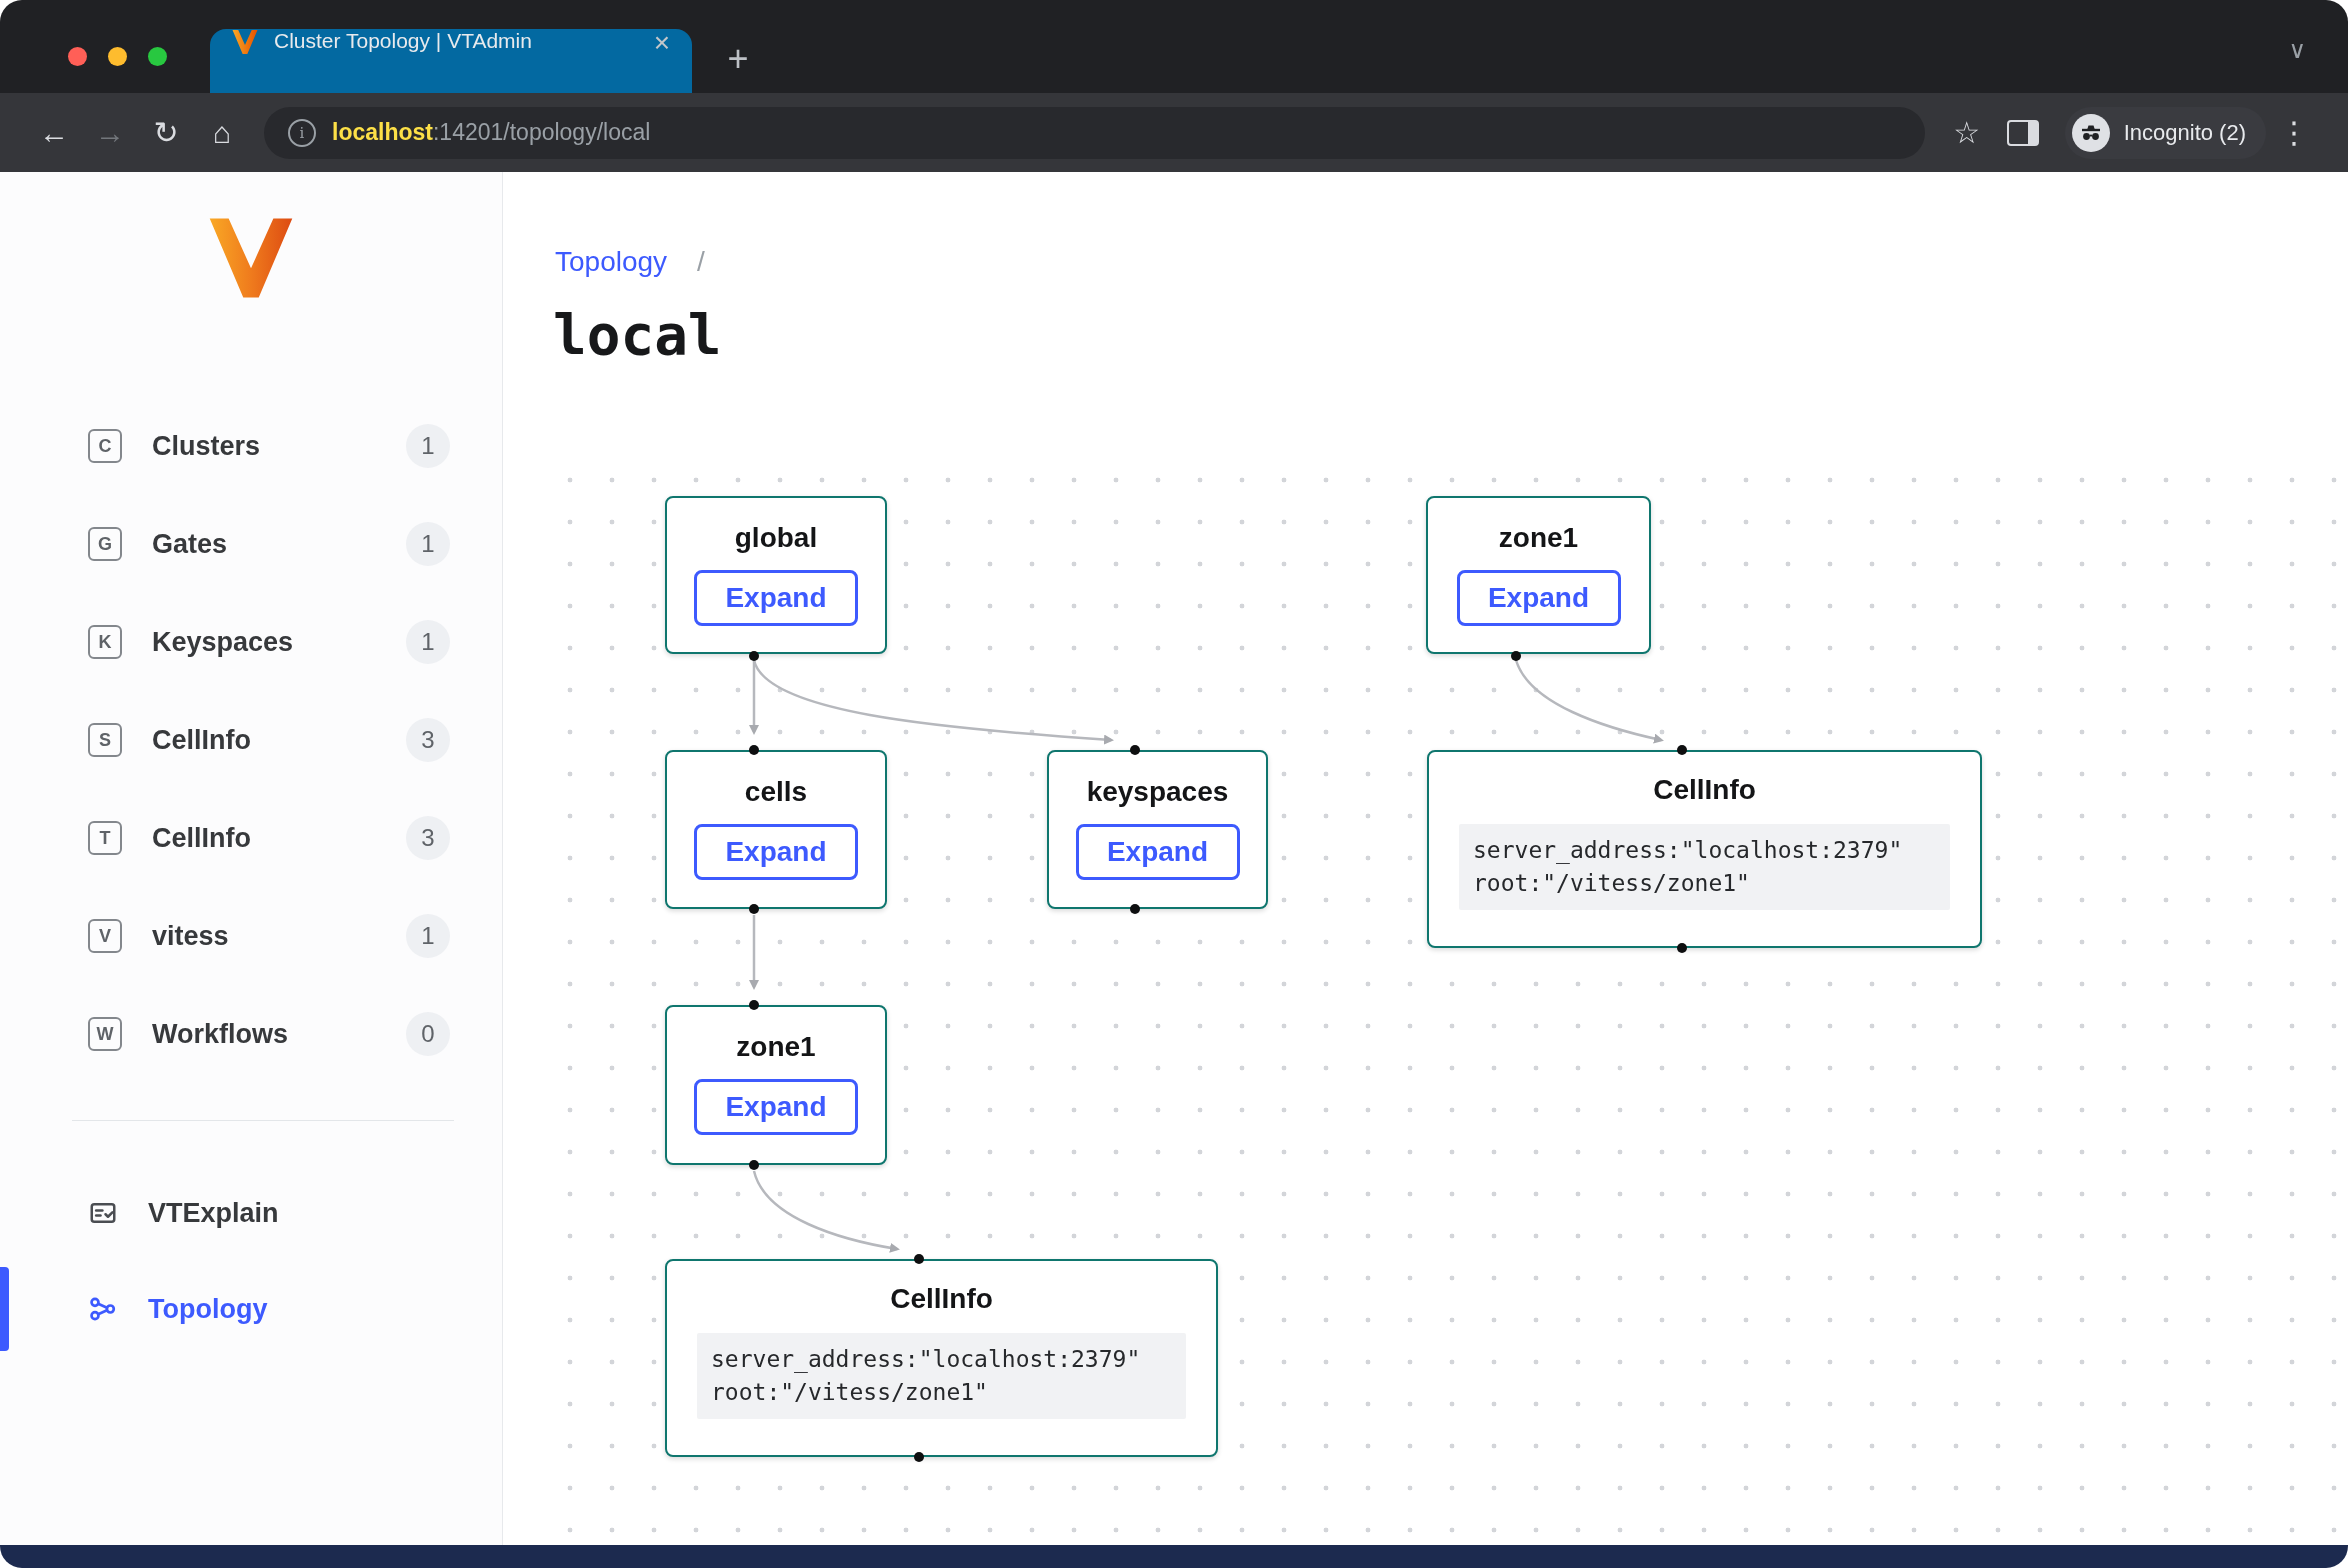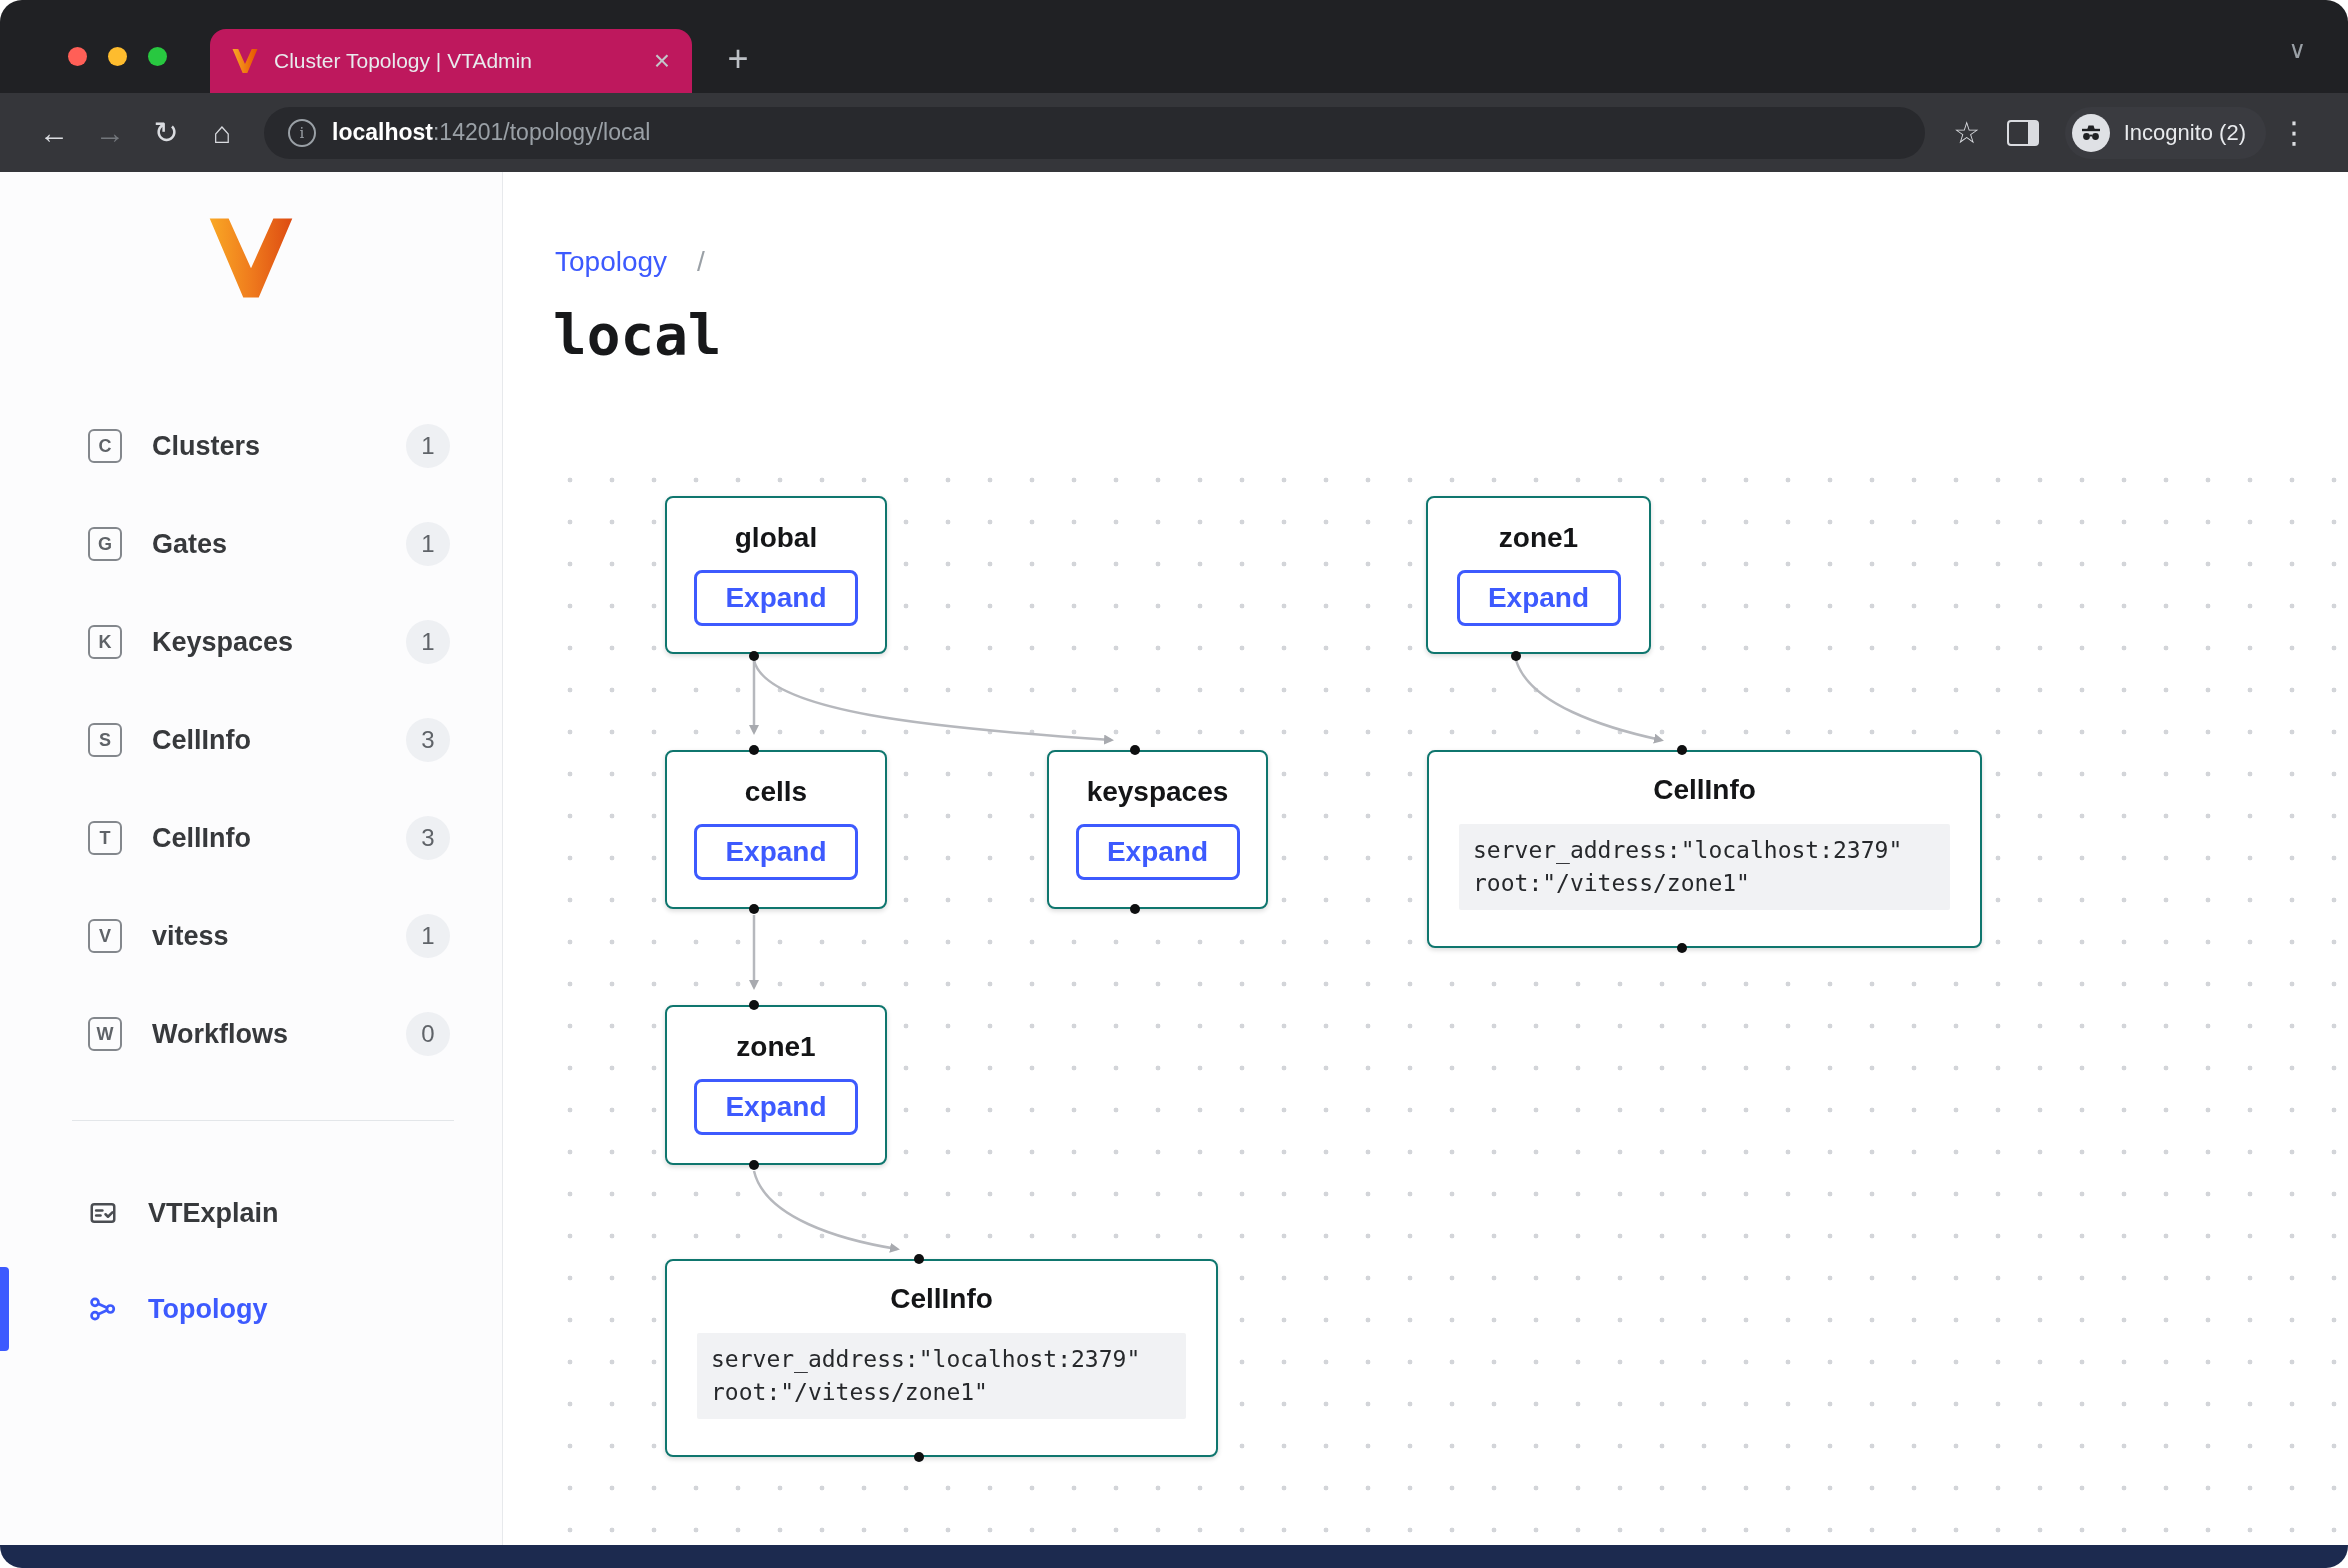--- a/index.html
+++ b/index.html
@@ -4,33 +4,33 @@
 <style>
   html,body{margin:0;padding:0;background:#ffffff;}
   body{width:2348px;height:1568px;position:relative;font-family:"Liberation Sans",sans-serif;-webkit-font-smoothing:antialiased;}
   .window{position:absolute;inset:0;border-radius:22px;overflow:hidden;background:#fff;}
 
   
   .tabstrip{position:absolute;top:0;left:0;right:0;height:93px;background:#202124;}
   .traffic{position:absolute;top:47px;left:68px;display:flex;gap:21px;}
   .traffic span{width:19px;height:19px;border-radius:50%;display:block;}
   .tl-red{background:#ff5f57;} .tl-yellow{background:#febc2e;} .tl-green{background:#28c840;}
-  .tab{position:absolute;left:210px;bottom:0;width:482px;height:64px;background:#be185d;border-radius:16px 16px 0 0;display:flex;align-items:center;padding:0 18px 0 22px;box-sizing:border-box;}
+  .tab{position:absolute;left:210px;bottom:0;width:482px;height:64px;background:#0369a1;border-radius:16px 16px 0 0;display:flex;align-items:flex-start;padding:0 18px 0 22px;box-sizing:border-box;}
   .tab-title{flex:1;margin-left:16px;font-size:21px;color:#e8eaed;white-space:nowrap;overflow:hidden;text-overflow:ellipsis;}
   .tab-close{font-size:28px;color:#c3c6ca;line-height:1;padding:0 4px;cursor:pointer;}
   .newtab{position:absolute;left:716px;bottom:12px;width:44px;height:44px;color:#bdc1c6;font-size:36px;line-height:44px;text-align:center;border-radius:50%;cursor:pointer;}
   .strip-chevron{position:absolute;right:42px;top:36px;color:#9aa0a6;font-size:24px;cursor:pointer;}
 
   .toolbar{position:absolute;top:93px;left:0;right:0;height:79px;background:#35363a;display:flex;align-items:center;padding:0 26px;box-sizing:border-box;}
   .nav-icon{width:56px;height:56px;display:flex;align-items:center;justify-content:center;font-size:30px;color:#dadce0;border-radius:50%;cursor:pointer;flex:0 0 auto;}
   .nav-icon.dim{color:#73777c;}
   .omnibox{flex:1;height:52px;margin:0 14px;background:#28292d;border-radius:26px;display:flex;align-items:center;padding:0 24px;box-sizing:border-box;min-width:0;}
   .info-ic{width:24px;height:24px;border:2px solid #9aa0a6;border-radius:50%;color:#9aa0a6;font-size:15px;line-height:24px;text-align:center;flex:0 0 auto;font-family:"DejaVu Serif",serif;}
   .url-text{margin-left:16px;font-size:23px;white-space:nowrap;overflow:hidden;}
-  .url-host{color:#ffffff;font-weight:700;}
+  .url-host{color:#fde047;font-weight:700;}
   .url-rest{color:#9aa0a6;}
   .sidepanel-ic{width:28px;height:22px;border:2.5px solid #dadce0;border-radius:4px;position:relative;}
   .sidepanel-ic::after{content:"";position:absolute;top:0;right:0;bottom:0;width:9px;background:#dadce0;}
   .incog-chip{height:52px;background:#3a3b40;border-radius:26px;display:flex;align-items:center;padding:0 20px 0 7px;margin-left:14px;cursor:pointer;flex:0 0 auto;}
   .incog-avatar{width:38px;height:38px;border-radius:50%;background:#dfe1e5;display:flex;align-items:center;justify-content:center;}
   .incog-label{margin-left:14px;color:#e8eaed;font-size:22px;}
 
   
   .app{position:absolute;top:172px;left:0;right:0;bottom:23px;display:flex;background:#fff;}
   .footer{position:absolute;left:0;right:0;bottom:0;height:23px;background:#1c2a4f;}

